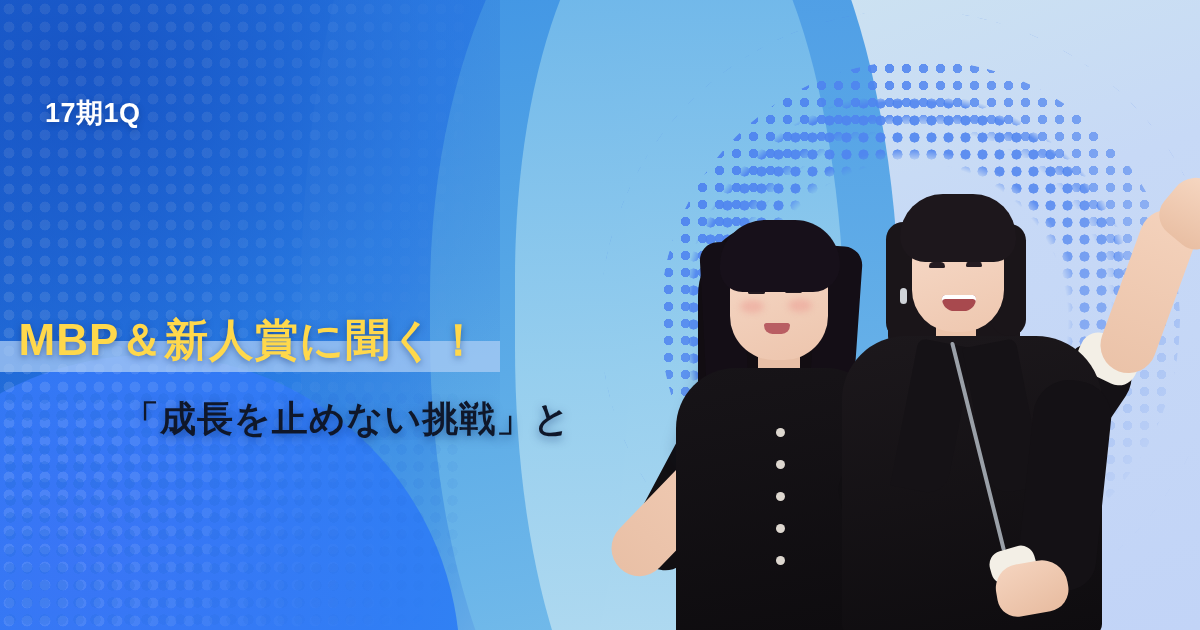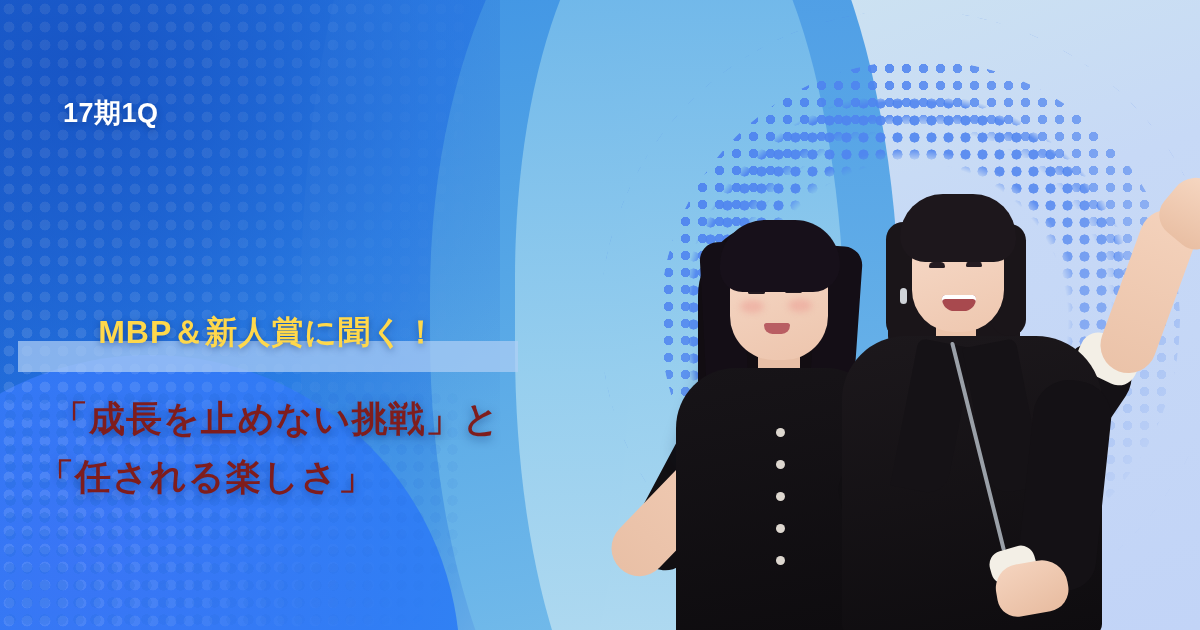--- a/index.html
+++ b/index.html
@@ -348,21 +348,21 @@
     border-radius:0 0 6px 6px;
   }
   .trophy .base-txt {
     position:absolute; left:50%; top:40%; transform:translateX(-50%);
     font-size:5px; color:#3d4653; white-space:nowrap; text-align:center;
     line-height:1.5; font-weight:600;
   }
   .t1 { left:128px; top:114px; width:74px; height:196px; transform:rotate(19deg); }
 
   
-  .text-wrap { position:absolute; left:18px; top:0; width:660px; height:630px; }
+  .text-wrap { position:absolute; left:0; top:0; width:660px; height:630px; }
 
   .kicker {
     position:absolute; left:45px; top:95px;
     font-size:27px; font-weight:700; color:#ffffff;
     letter-spacing:.5px;
     text-shadow:0 2px 6px rgba(10,45,110,.45);
   }
   .headline {
     position:absolute; left:40px; top:138px;
     font-size:58px; font-weight:700; color:#ffffff;
@@ -371,32 +371,32 @@
     white-space:nowrap;
   }
 
   .hl-bar {
     position:absolute; left:0; top:341px; width:500px; height:31px;
     background:rgba(174,206,245,.72);
   }
   .eyebrow {
     position:absolute; left:0; top:311px; width:500px;
     text-align:center;
-    font-size:32px; font-weight:700; color:#ffd84b;
+    font-size:44px; font-weight:700; color:#ffd84b;
     letter-spacing:1px;
     text-shadow:0 2px 7px rgba(12,46,110,.5);
     white-space:nowrap;
   }
 
   .sub { position:absolute; left:20px; top:390px; width:640px; }
   .sub-line {
-    font-size:36px; font-weight:700; color:#7f1d1d;
+    font-size:36px; font-weight:700; color:#0f172a;
     letter-spacing:1px; line-height:1.62;
     text-shadow:0 3px 10px rgba(10,44,108,.52);
-    white-space:nowrap; 
+    white-space:nowrap; text-align:center;
   }
   .sub-line.l1 { padding-left:14px; }
   .sub-line.l2 { padding-left:0px; }
 </style>
 </head>
 <body>
 
 <div class="banner">
 
   <div class="bg-base"></div>
@@ -490,17 +490,16 @@
   </div>
 
   <div class="text-wrap">
     <div class="kicker">17期1Q</div>
 
     <div class="hl-bar"></div>
     <div class="eyebrow">MBP＆新人賞に聞く！</div>
 
     <div class="sub">
       <div class="sub-line l1">「成長を止めない挑戦」と</div>
-      <div class="sub-line l2">「任される楽しさ」</div>
     </div>
   </div>
 
 </div>
 
 </body></html>

